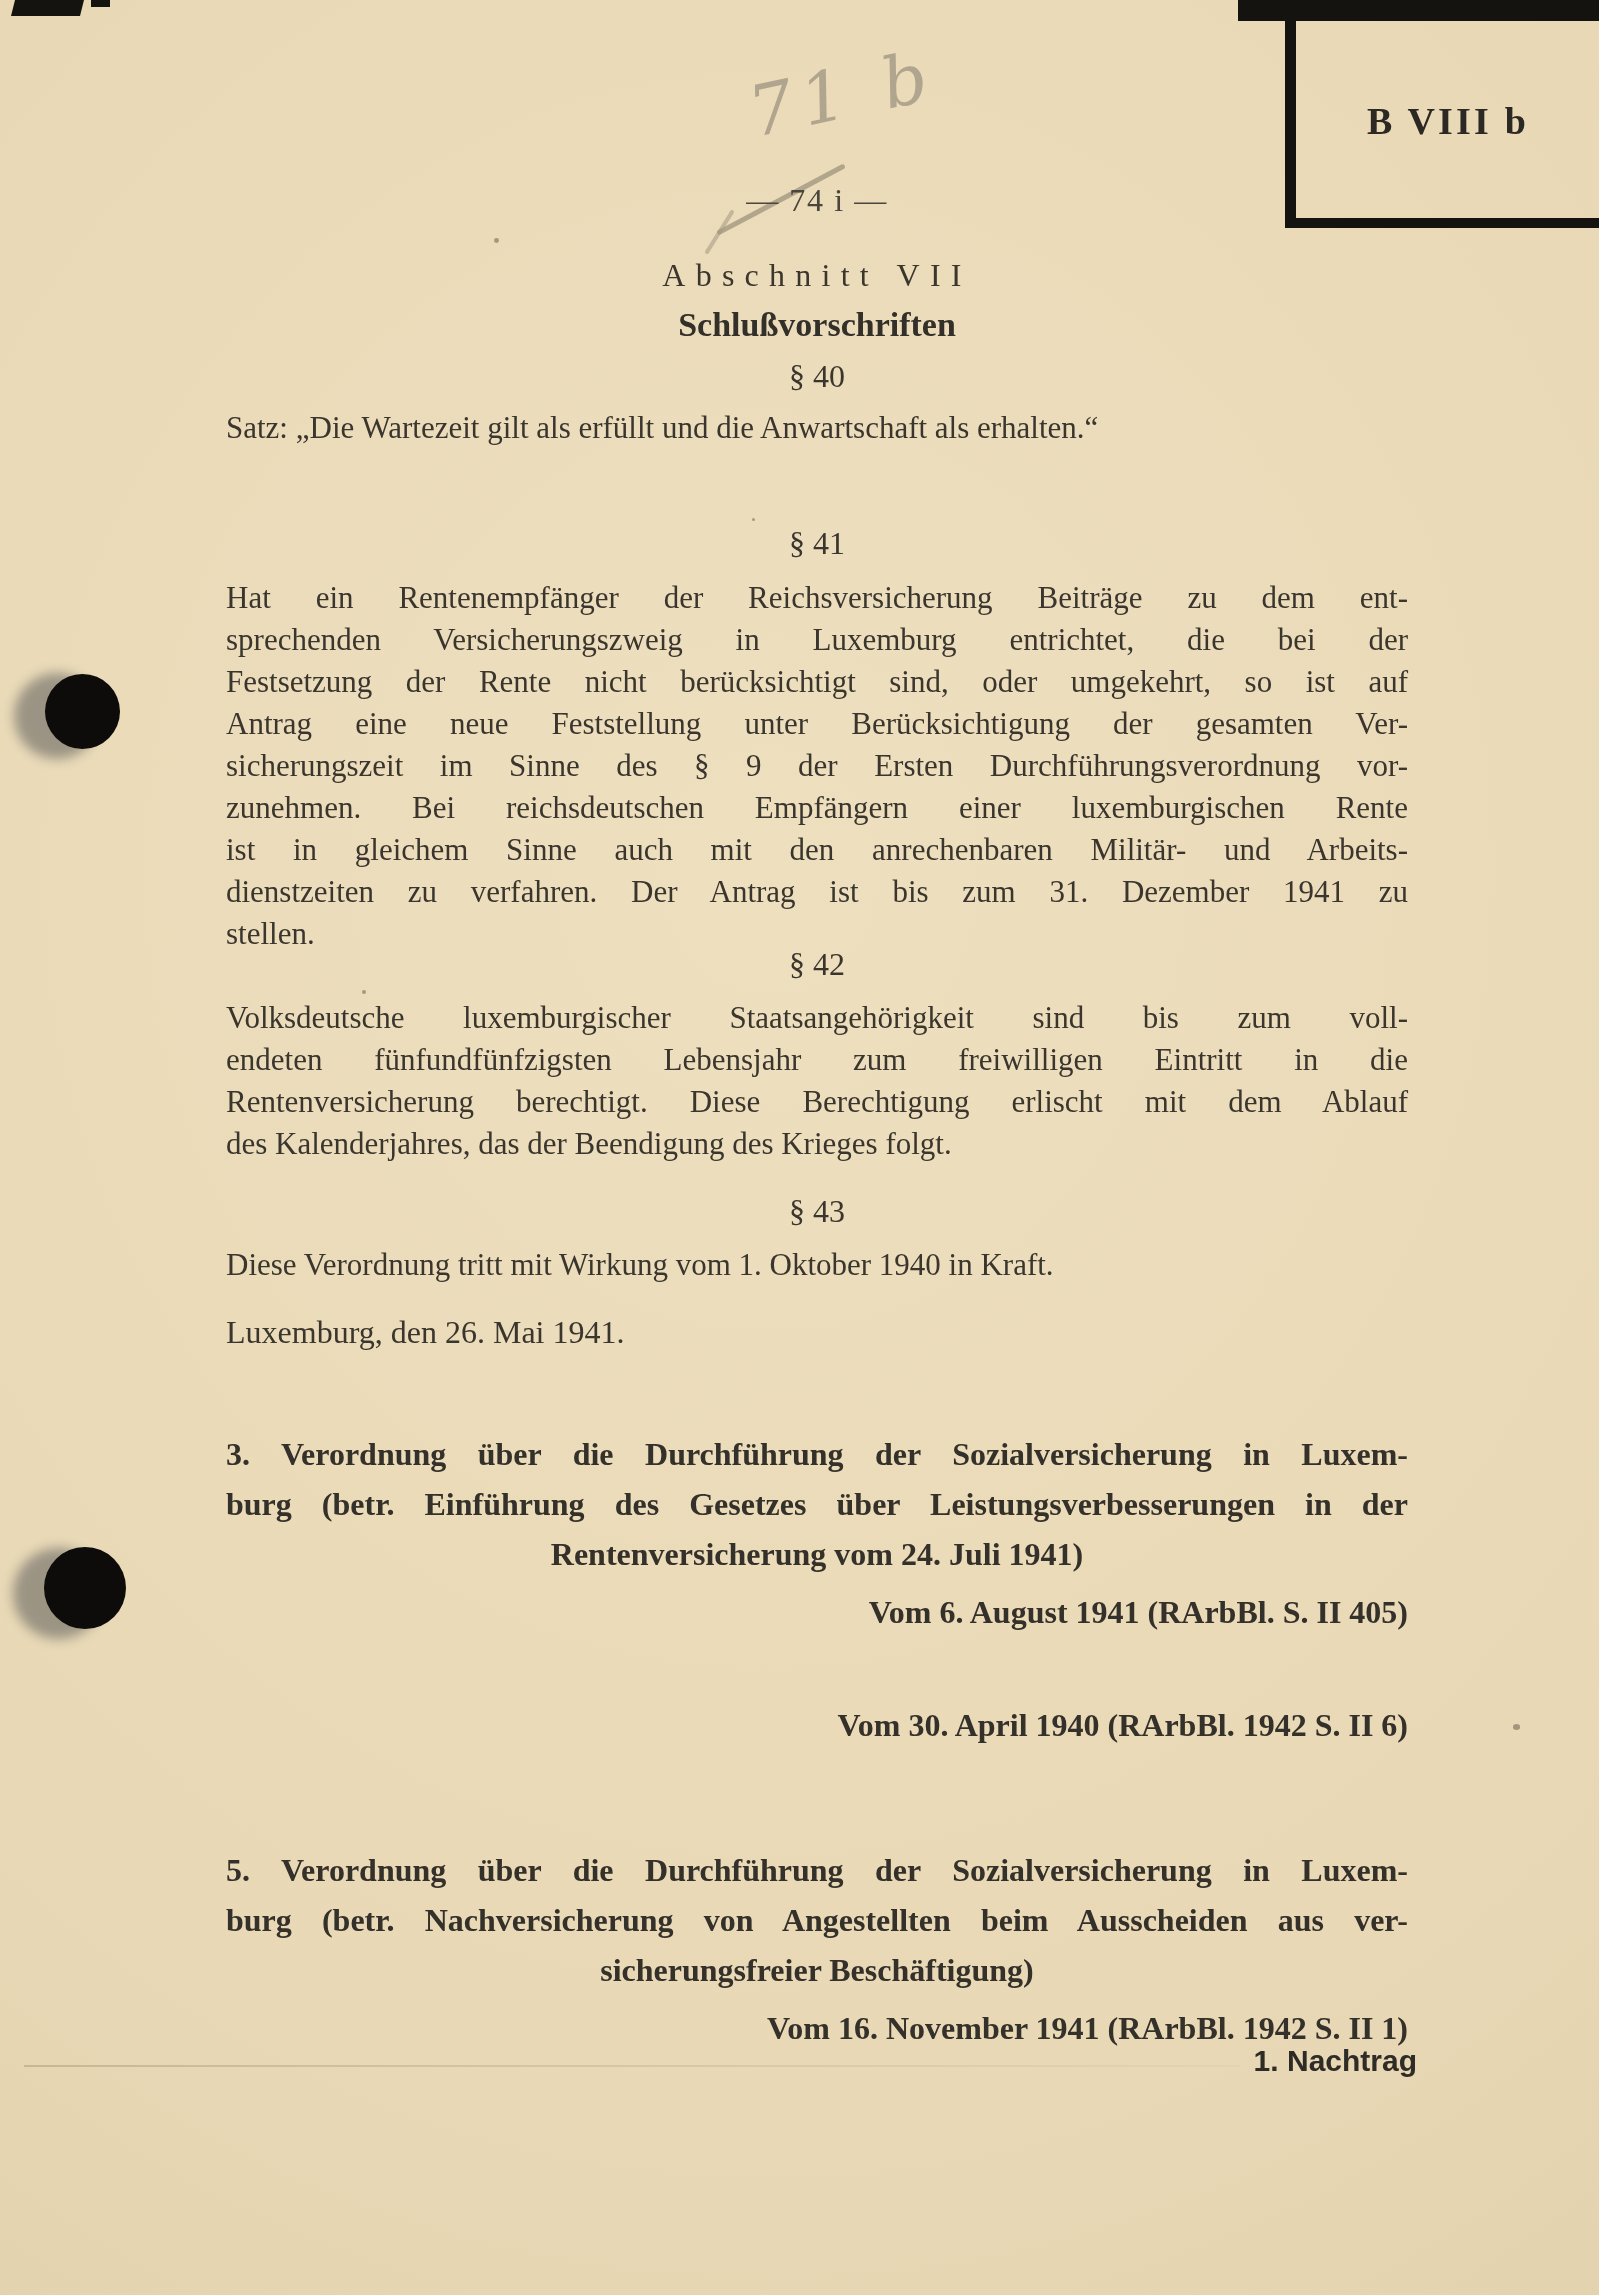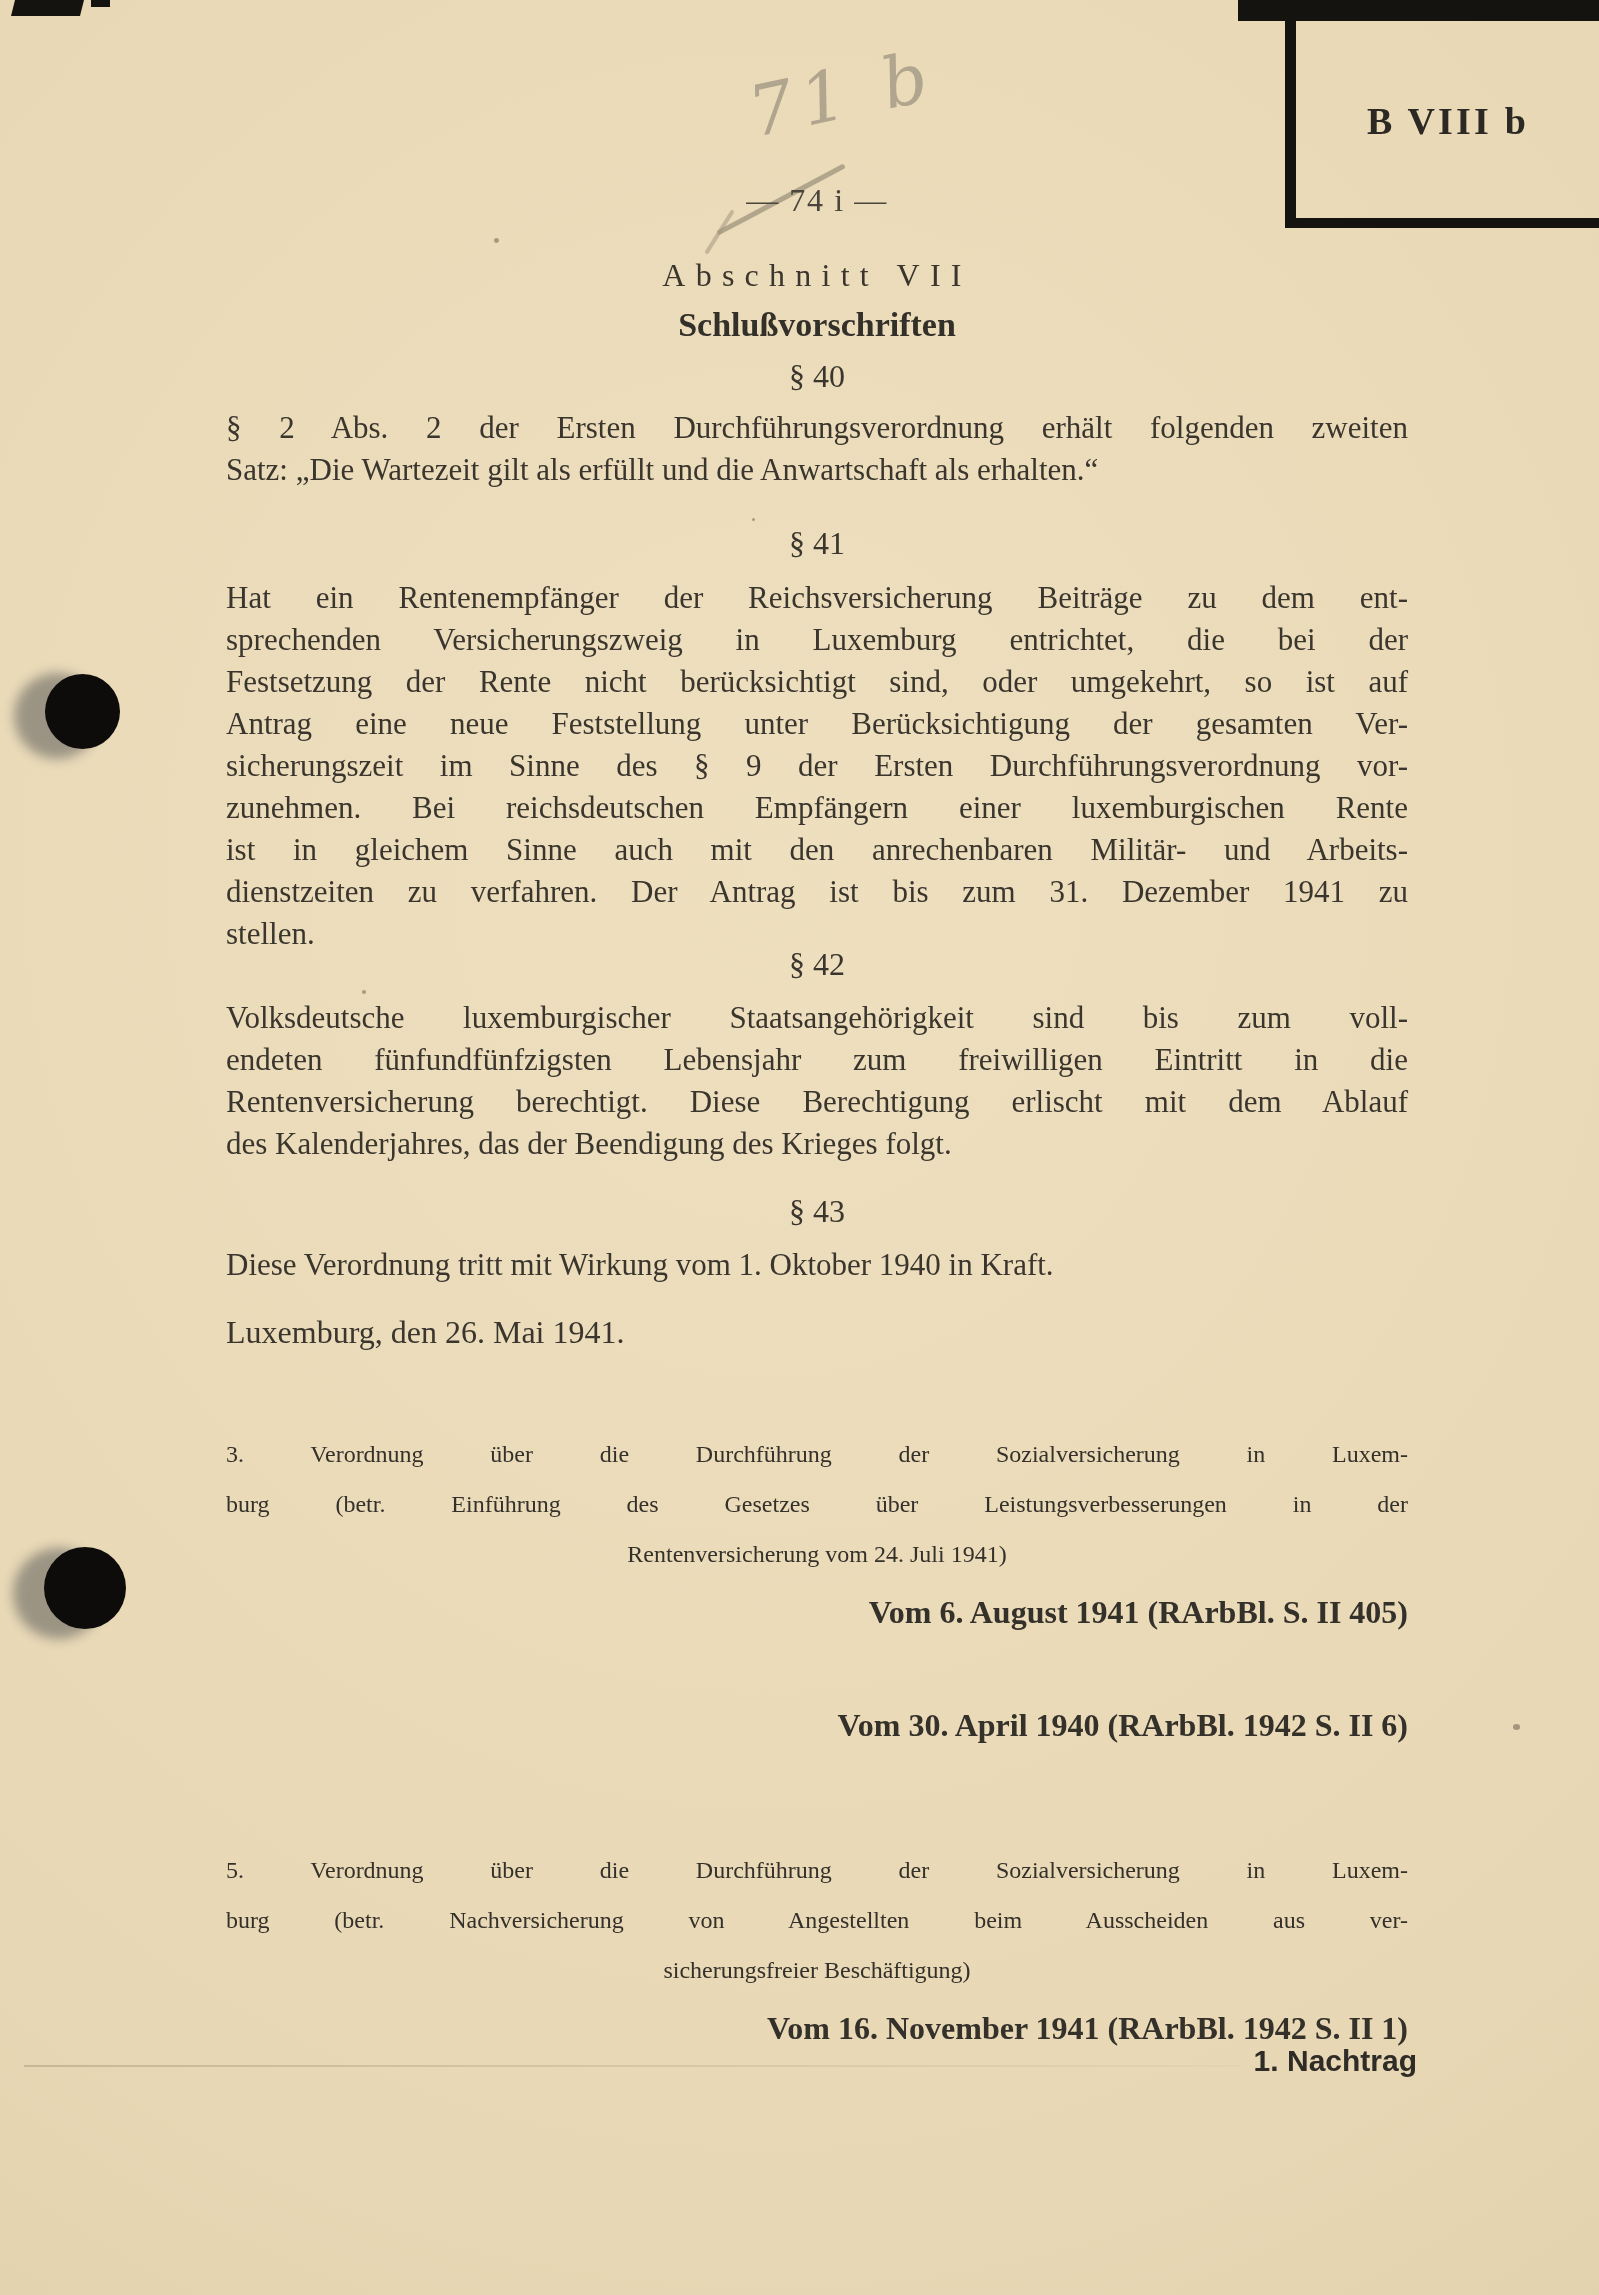--- a/index.html
+++ b/index.html
@@ -55,21 +55,21 @@
   .h40 { top:346px; } .p40 { top:395px; }
   .h41 { top:513px; } .p41 { top:565px; }
   .h42 { top:934px;} .p42 { top:985px; }
   .h43 { top:1181px;} .p43 { top:1232px; }
   .dateline { top:1302px; font-size:32px; }
   .line { font-size:31px; line-height:42px; }
   .jline { text-align:justify; text-align-last:justify; }
   .lline { text-align:left;font-family:Liberation Serif, serif; }
   .cline { text-align:center; }
   .toc { }
-  .toc .line { font-size:24px; line-height:50px; font-weight:400; color:#34302a; }
+  .toc .line { font-size:32px; line-height:50px; font-weight:700; color:#34302a; }
   .toc-date { text-align:right; font-size:32px; line-height:50px; font-weight:700; color:#34302a; margin-top:8px; }
   .toc3 { top:1417px; } .toc4 { top:1680px; } .toc5 { top:1833px; }
   .nachtrag {
     position:absolute; top:2044px; left:0; width:1417px; text-align:right;
     font-family:"Liberation Sans",sans-serif; font-weight:700; font-size:30px; color:#2f2c27;
   }
 </style>
 </head>
 <body>
 
@@ -99,21 +99,20 @@
   <div class="speck sp4"></div>
 
   <div class="content">
     <div class="page-number">— 74 i —</div>
 
     <h1 class="h-abschnitt">Abschnitt VII</h1>
     <h2 class="h-schluss">Schlußvorschriften</h2>
 
     <div class="sec-heading h40">§ 40</div>
     <div class="p40">
-        <div class="line jline">§ 2 Abs. 2 der Ersten Durchführungsverordnung erhält folgenden zweiten</div>
         <div class="line lline">Satz: „Die Wartezeit gilt als erfüllt und die Anwartschaft als erhalten.“</div>
       </div>
 
     <div class="sec-heading h41">§ 41</div>
     <div class="p41">
         <div class="line jline">Hat ein Rentenempfänger der Reichsversicherung Beiträge zu dem ent-</div>
         <div class="line jline">sprechenden Versicherungszweig in Luxemburg entrichtet, die bei der</div>
         <div class="line jline">Festsetzung der Rente nicht berücksichtigt sind, oder umgekehrt, so ist auf</div>
         <div class="line jline">Antrag eine neue Feststellung unter Berücksichtigung der gesamten Ver-</div>
         <div class="line jline">sicherungszeit im Sinne des § 9 der Ersten Durchführungsverordnung vor-</div>

